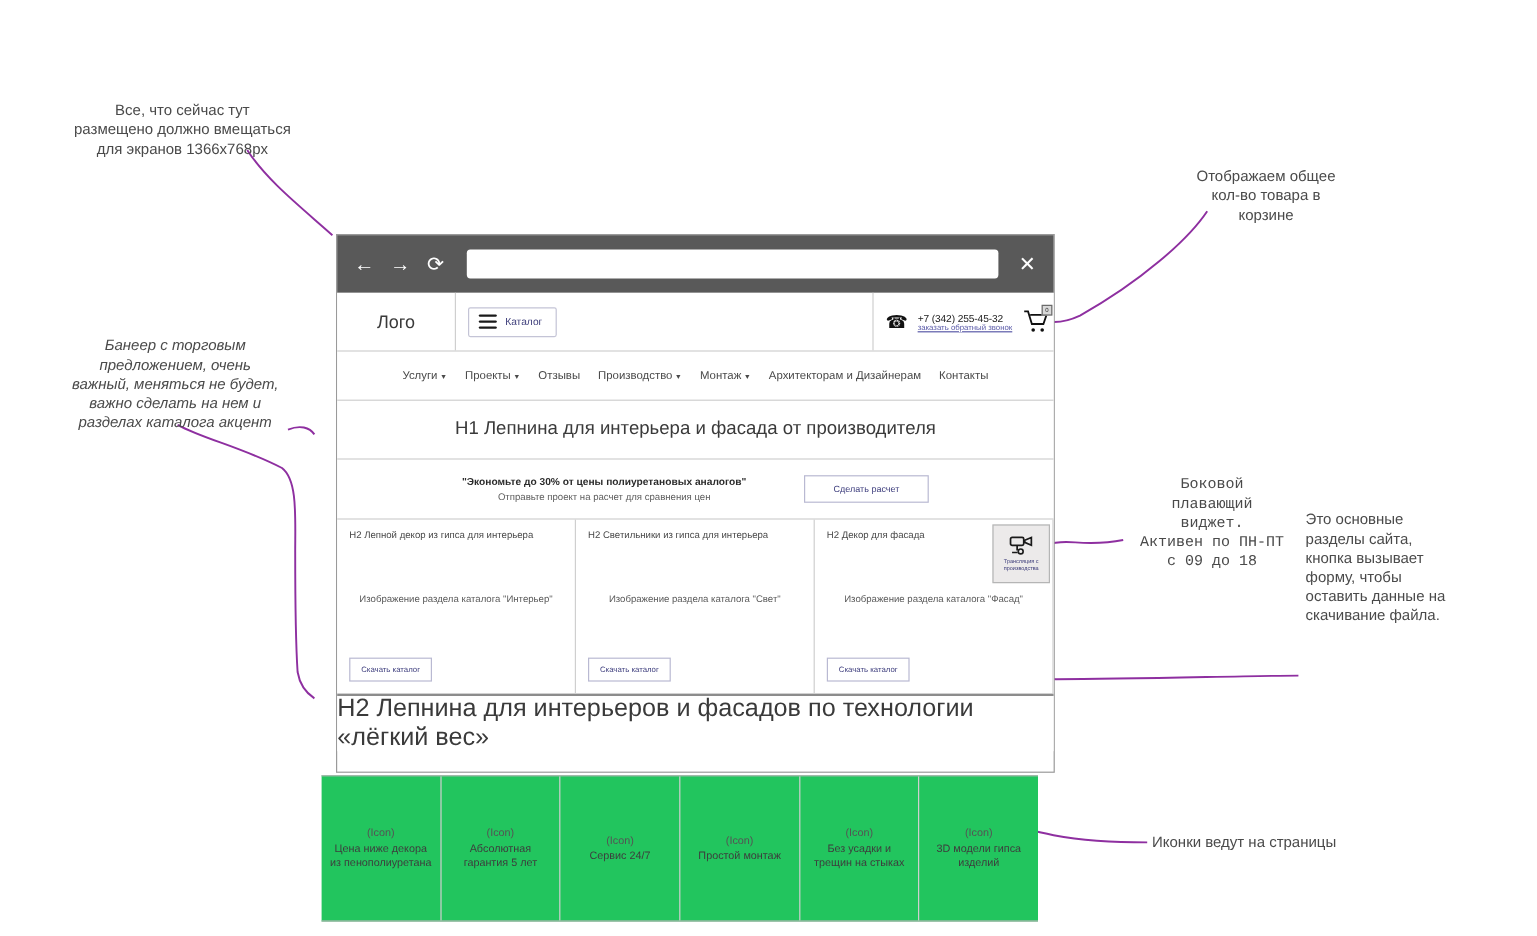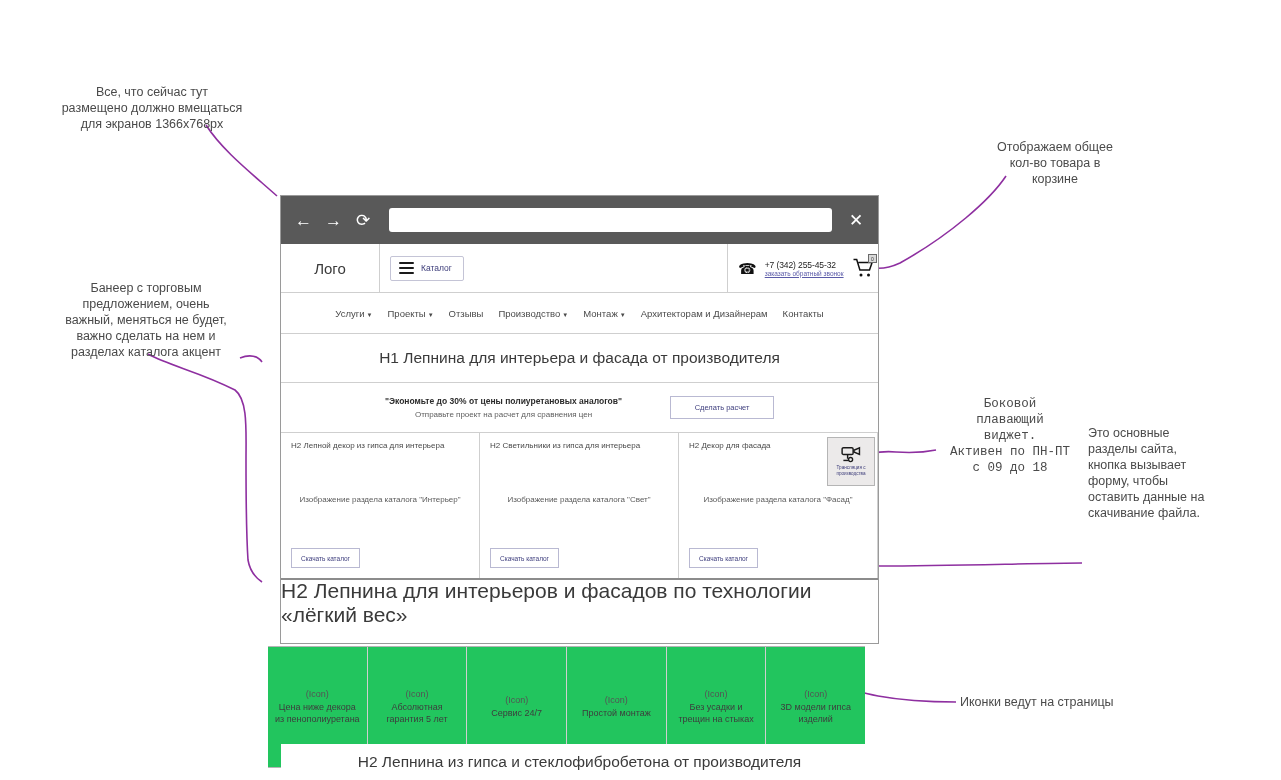--- a/index.html
+++ b/index.html
@@ -191,21 +191,21 @@
     <path d="M240,358 C250,354 258,356 262,362" fill="none" stroke="#8e2fa0" stroke-width="1.6"></path>
     <path d="M1006,176 C990,200 950,235 900,263 C885,270 876,269 869,267" fill="none" stroke="#8e2fa0" stroke-width="1.6"></path>
     <path d="M936,450 C926,452 910,453 896,452 C884,451 878,452 872,454" fill="none" stroke="#8e2fa0" stroke-width="1.6"></path>
     <path d="M1082,563 C1040,563 950,566 880,566 C870,566 860,564 845,560" fill="none" stroke="#8e2fa0" stroke-width="1.6"></path>
     <path d="M956,702 C930,702 900,700 878,696 C868,694 860,692 852,690" fill="none" stroke="#8e2fa0" stroke-width="1.6"></path>
   </svg>
 
   <div class="note" style="left:16px;top:84px;width:272px;">Все, что сейчас тут
 размещено должно вмещаться
 для экранов 1366x768px</div>
-  <div class="note" style="left:10px;top:280px;width:272px;">Банеер с торговым
+  <div class="note" style="left:10px;top:280px;width:272px;font-style:italic;">Банеер с торговым
 предложением, очень
 важный, меняться не будет,
 важно сделать на нем и
 разделах каталога акцент</div>
   <div class="note" style="left:962px;top:139px;width:186px;">Отображаем общее
 кол-во товара в
 корзине</div>
   <div class="note" style="left:940px;top:396px;width:140px;font-family:Liberation Mono, monospace;">Боковой
 плавающий
 виджет.
@@ -345,17 +345,14 @@
     <div class="feat">
       <div class="feat-ico">(Icon)</div>
       <div class="feat-lbl">Без усадки и трещин на стыках</div>
     </div>
     <div class="feat">
       <div class="feat-ico">(Icon)</div>
       <div class="feat-lbl">3D модели гипса изделий</div>
     </div>
   </div>
 
-  <div class="bottom-h2">
-    <span>H2 Лепнина из гипса и стеклофибробетона от производителя</span>
-  </div>
 
 </div>
 
 </body></html>

